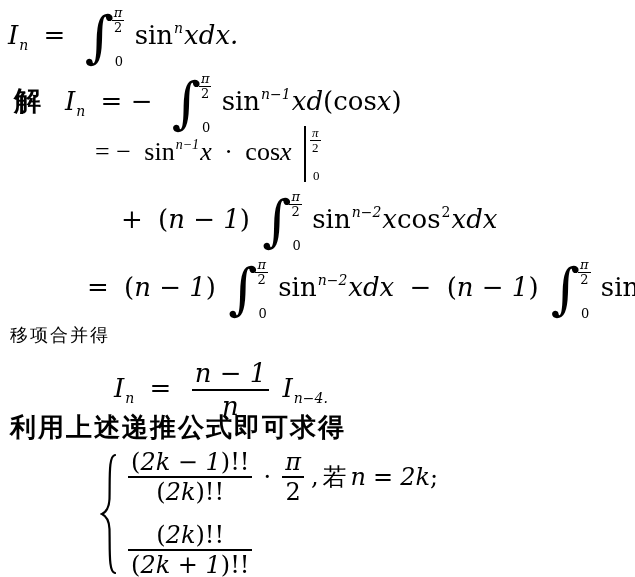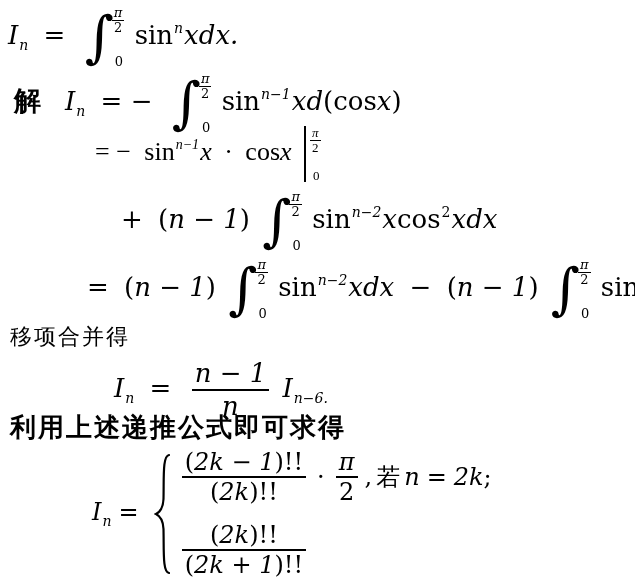--- a/index.html
+++ b/index.html
@@ -147,37 +147,36 @@
         <span class="sfrac">
           <span class="fn">π</span>
           <span class="fd">2</span>
         </span>
         <span class="ilow">0</span>
       </span>
     </span>
   <span class="rm">sin</span>
 </div>
 
-<div class="mline cjk" style="top:326px; left:10px; font-size:22px;">移项合并得</div>
+<div class="mline cjk" style="top:326px; left:10px; font-size:18px;">移项合并得</div>
 
 <div class="mline" style="top:358px; left:114px;">
   <span class="it">I</span><span class="sub">n</span>
   <span class="op">=</span>
   <span class="frac">
       <span class="num it">n − 1</span>
       <span class="bar"></span>
       <span class="den it">n</span>
     </span>
-  <span class="it">I</span><span class="sub">n−6.</span>
+  <span class="it">I</span><span class="sub">n−4.</span>
 </div>
 
 <div class="mline cjk" style="top:414px; left:10px; font-size:26px;font-weight:bold;">利用上述递推公式即可求得</div>
 
 <div class="caseline" style="top:448px; left:92px;">
-  <span class="grp"><span class="it">I</span><span class="sub">n</span><span class="op">=</span></span>
   <svg class="brace-svg" width="17" height="122" viewBox="0 0 17 122">
     <path d="M15 2 C8.5 3 10 24 9.5 46 C9.2 54 6 59 2 61 C6 63 9.2 68 9.5 76 C10 98 8.5 119 15 120" fill="none" stroke="#000" stroke-width="2.2" stroke-linecap="round"></path>
   </svg>
   <span class="cases-col">
     <span class="case-row">
       <span class="frac">
           <span class="num grp"><span class="rm">(</span><span class="it">2k − 1</span><span class="rm">)!!</span></span>
           <span class="bar"></span>
           <span class="den grp"><span class="rm">(</span><span class="it">2k</span><span class="rm">)!!</span></span>
         </span>

